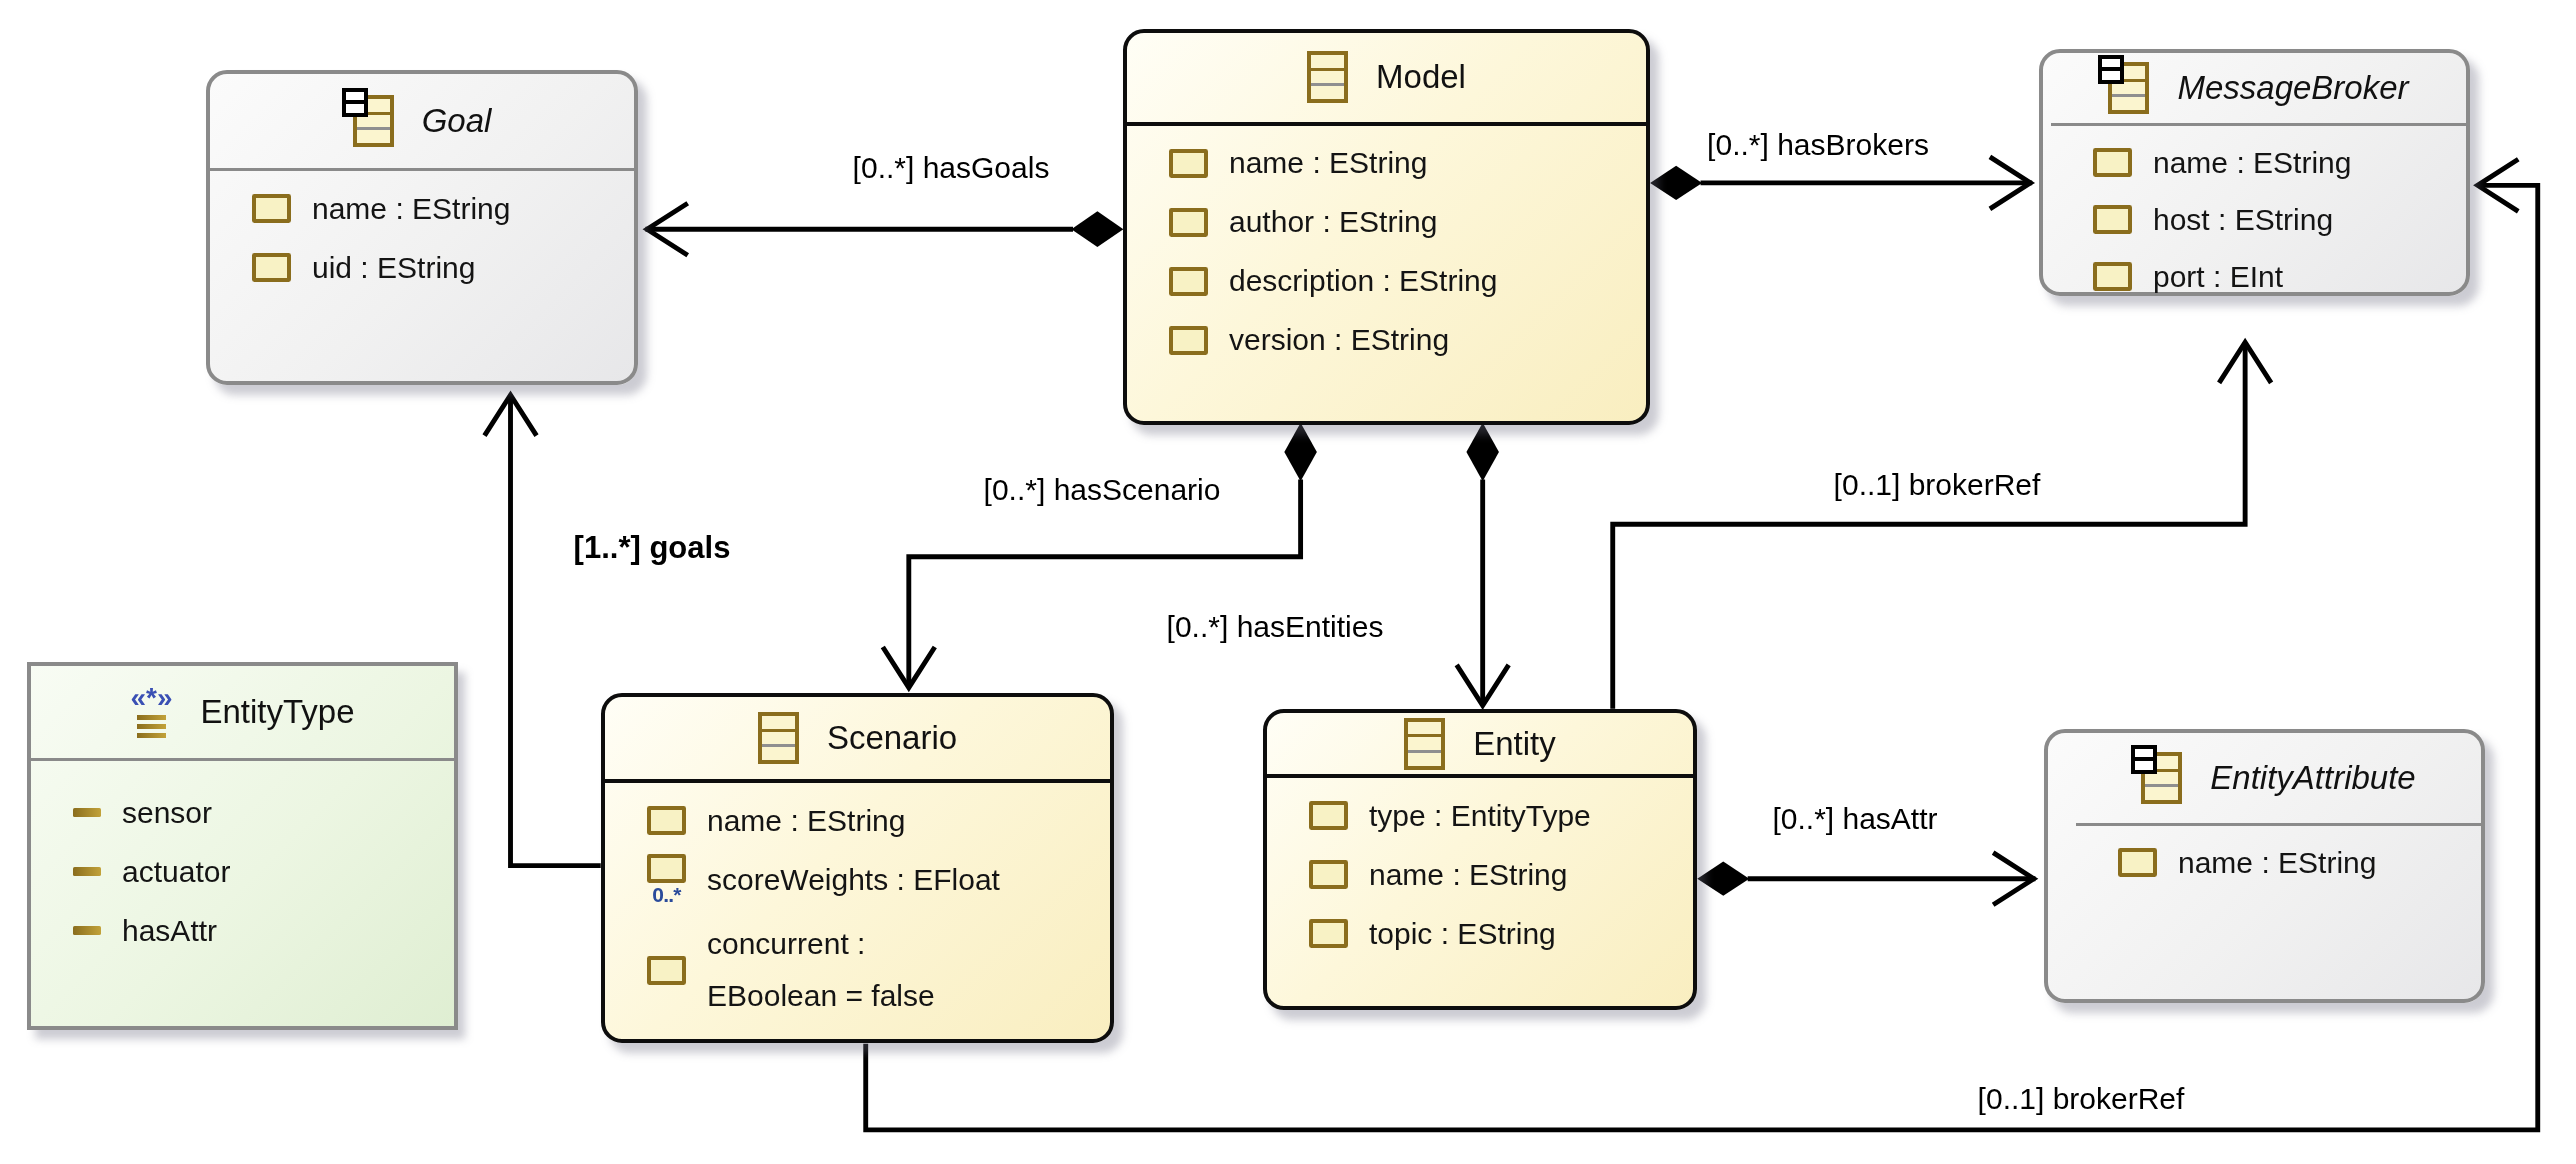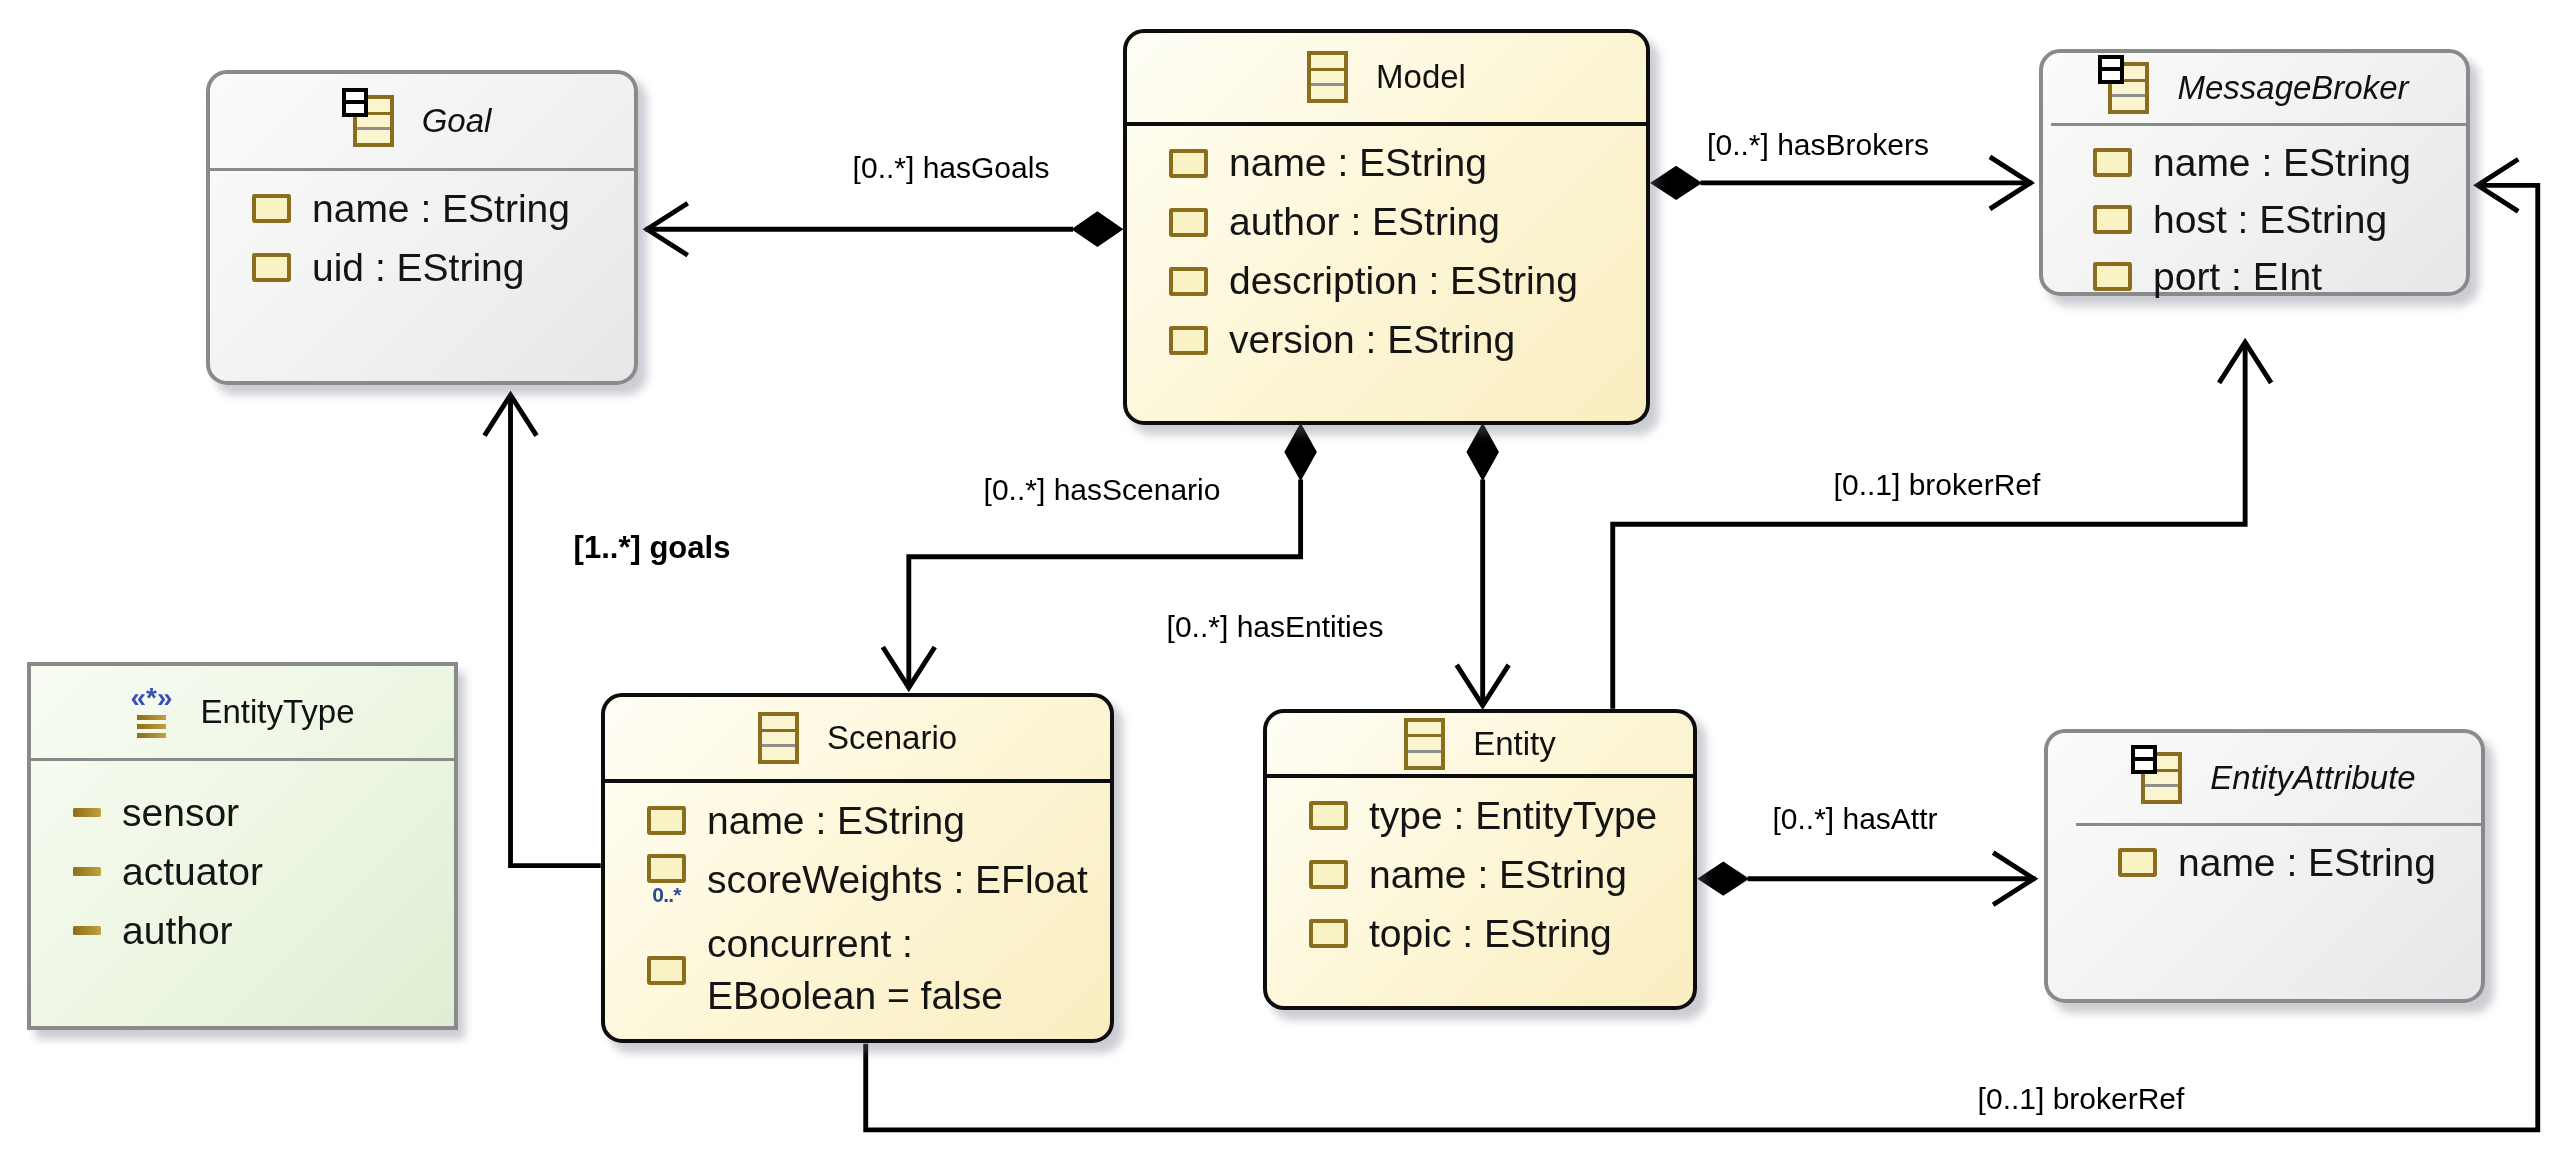--- a/index.html
+++ b/index.html
@@ -17,21 +17,21 @@
   .cls.green{background:linear-gradient(135deg,#f8fcf4 0%,#ecf6e2 55%,#dfeed2 100%);
        border:4.1px solid #8a8a8a;border-radius:0;}
   .hdr{display:flex;align-items:center;justify-content:center;gap:28px;box-sizing:border-box;}
   .yellow .hdr{border-bottom:4.1px solid #0d0d0d;}
   .gray .hdr,.green .hdr{border-bottom:3.3px solid #8a8a8a;}
   .title{font-size:33px;color:#111;}
   .title.it{font-style:italic;}
   .rows{display:flex;flex-direction:column;box-sizing:border-box;padding:8.1px 0 0 42px;}
   .row{display:flex;align-items:center;gap:21px;height:59px;}
   .row.tall{height:122px;}
-  .rtext{font-size:39px;color:#141414;white-space:nowrap;}
+  .rtext{font-size:30px;color:#141414;white-space:nowrap;}
   .twoline{display:flex;flex-direction:column;justify-content:center;}
   .twoline .rtext{line-height:52px;}
 
   
   .cicon{position:relative;width:33px;height:44px;border:4.1px solid #8a6d1d;
          background:#fbf5cf;display:flex;flex-direction:column;flex:0 0 auto;}
   .cicon i{flex:1;}
   .cicon i+i{border-top:3.3px solid #8a6d1d;}
   .cicon i:nth-child(3){border-top:3.3px solid #8f8f8f;}
   .abadge{position:absolute;left:-14.6px;top:-11.4px;width:18px;height:21px;background:#ffffff;
@@ -201,21 +201,21 @@
       <div class="row">
         <span class="licon"></span>
         <span class="rtext">sensor</span>
       </div>
       <div class="row">
         <span class="licon"></span>
         <span class="rtext">actuator</span>
       </div>
       <div class="row">
         <span class="licon"></span>
-        <span class="rtext">author</span>
+        <span class="rtext">hasAttr</span>
       </div>
     </div>
   </div>
 
   <div class="cls yellow" style="left:601px;top:693px;width:513px;height:350px;">
     <div class="hdr" style="height:86px;">
       <span class="cicon">
           <i></i>
           <i></i>
           <i></i>

